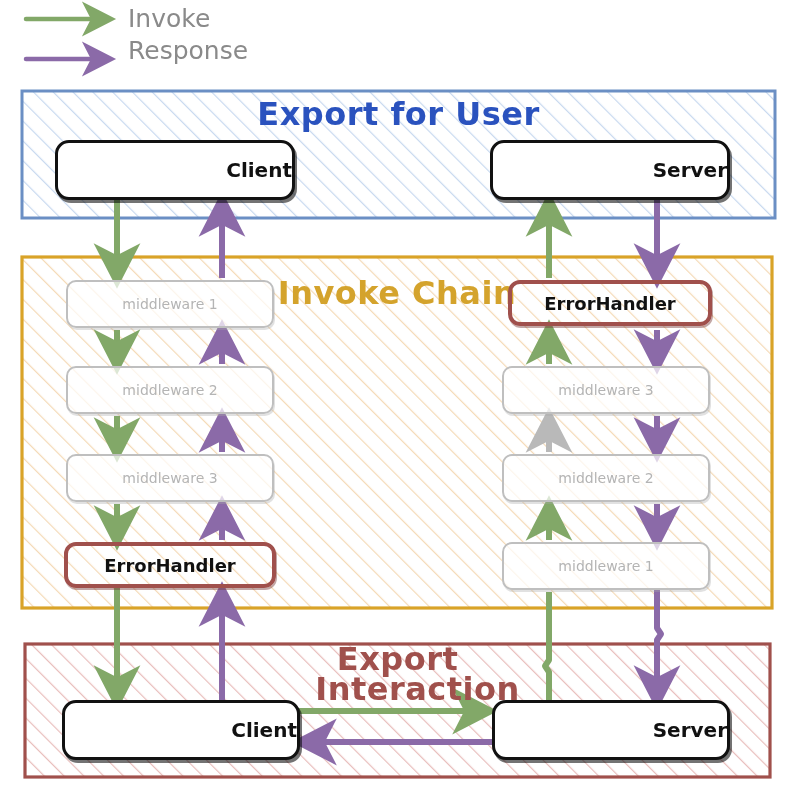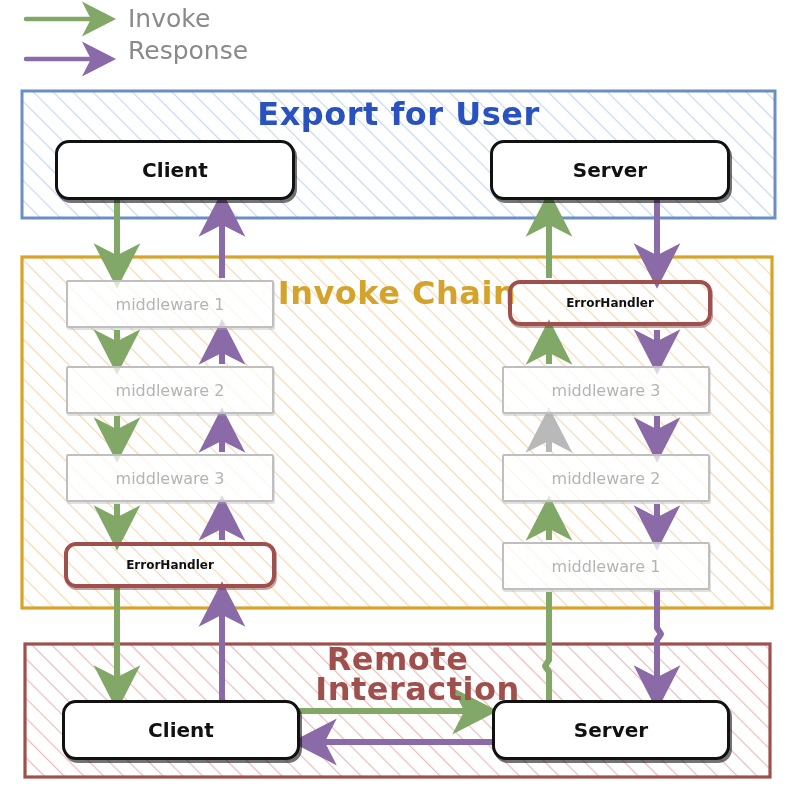--- a/index.html
+++ b/index.html
@@ -17,26 +17,26 @@
   .section .sec-title{position:absolute;left:0;right:0;text-align:center;
       font-weight:bold;font-size:32px;line-height:1.1;
       font-family:"DejaVu Sans",sans-serif;letter-spacing:.5px;}
 
   
   .node{position:absolute;box-sizing:border-box;display:flex;
         align-items:center;justify-content:center;
         font-family:"DejaVu Sans",sans-serif;white-space:nowrap;}
   .node-strong{border:3px solid #111111;border-radius:14px;background:#ffffff;
                font-weight:bold;font-size:20px;color:#111111;
-               box-shadow:2px 3px 0 rgba(0,0,0,.55);}
+               box-shadow:2px 3px 0 rgba(0,0,0,.55);justify-content:flex-end;}
   .node-error{border:4px solid #a0504c;border-radius:12px;background:transparent;
-              font-weight:bold;font-size:12px;color:#111111;
+              font-weight:bold;font-size:18px;color:#111111;
               box-shadow:1px 2px 0 rgba(120,60,58,.45);}
-  .node-mw{border:2px solid #bfbfbf;border-radius:2px;background:rgba(255,255,255,.72);
-           font-weight:normal;font-size:16px;color:#b4b4b4;
+  .node-mw{border:2px solid #bfbfbf;border-radius:10px;background:rgba(255,255,255,.72);
+           font-weight:normal;font-size:14px;color:#b4b4b4;
            box-shadow:1px 2px 0 rgba(170,170,170,.35);justify-content:center;}
 </style>
 </head>
 <body>
 
 <div id="stage">
 
   <svg id="canvas" viewBox="0 0 792 794" xmlns="http://www.w3.org/2000/svg">
     <defs>
       <pattern id="hatchBlue" width="14" height="14" patternTransform="rotate(-45)" patternUnits="userSpaceOnUse">
@@ -154,21 +154,21 @@
 
   <div class="section" style="left:22px;top:91px;width:753px;height:127px;">
     <div class="sec-title" style="top:6px;color:#2a52be;">Export for User</div>
   </div>
 
   <div class="section" style="left:22px;top:257px;width:750px;height:351px;">
     <div class="sec-title" style="top:19px;color:#d4a32c;">Invoke Chain</div>
   </div>
 
   <div class="section" style="left:25px;top:644px;width:745px;height:133px;">
-    <div class="sec-title" style="top:-2px;color:#a0504c;">Remote</div>
+    <div class="sec-title" style="top:-2px;color:#a0504c;">Export</div>
     <div class="sec-title" style="top:28px;color:#a0504c;padding-left:40px;">Interaction</div>
   </div>
 
   <div class="node node-strong" style="left:55px;top:140px;width:240px;height:60px;">
     <span>Client</span>
   </div>
   <div class="node node-strong" style="left:490px;top:140px;width:240px;height:60px;">
     <span>Server</span>
   </div>
 

